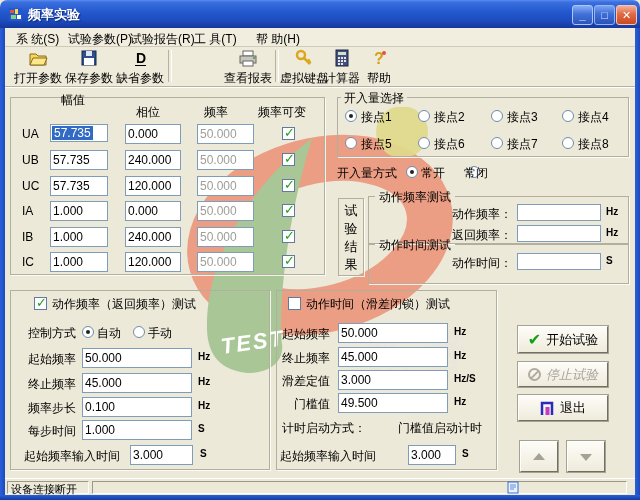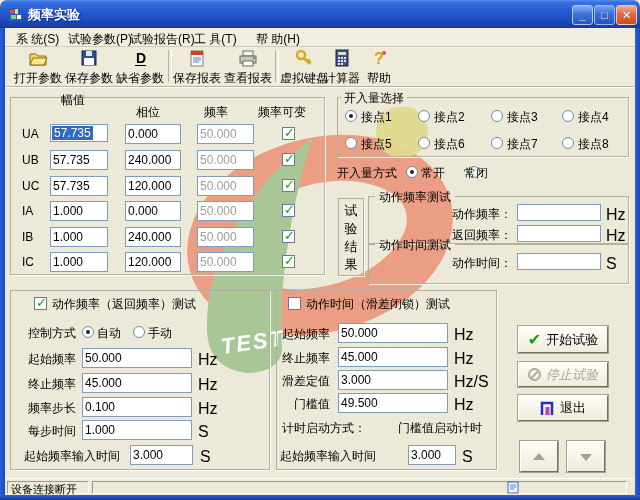--- a/index.html
+++ b/index.html
@@ -25,21 +25,21 @@
   .ticon{display:block;height:20px;margin-top:1px;}
   .tlabel{display:block;font-size:12px;color:#000;white-space:nowrap;margin-top:1px;}
   .tsep{position:absolute;top:3px;width:2px;height:32px;border-left:1px solid #B6B2A0;border-right:1px solid #FFF;}
   .groove{position:absolute;left:5px;width:630px;height:0;border-top:1px solid #B6B2A0;border-bottom:1px solid #FFF;}
   
   .grp{position:absolute;border:1px solid #B3AF9E;box-shadow:1px 1px 0 rgba(255,255,255,.8);box-sizing:border-box;background:transparent;}
   .grp-nt{border-top:none;}
   .tseg{position:absolute;height:1px;background:#B3AF9E;}
   .legend{position:absolute;font-size:12px;color:#000;white-space:nowrap;padding:0 3px;}
   .lbl{position:absolute;font-size:12px;color:#000;white-space:nowrap;}
-  .unit{font-weight:normal;font-size:16px;}
+  .unit{font-weight:bold;font-size:10px;}
   .fld{position:absolute;height:20px;border:1px solid #7F9DB9;background:#fff;
     font:12px "Liberation Sans","DejaVu Sans",sans-serif;padding:0 2px;box-sizing:border-box;color:#000;}
   .fld.dis{color:#9E9E96;}
   .selbox{position:absolute;height:18px;border:1px solid #7F9DB9;background:#fff;box-sizing:border-box;
     font-size:12px;padding:1px 1px;}
   .selbox .sel{background:#316AC5;color:#fff;padding:0 2px;}
   .cb{position:absolute;width:13px;height:13px;background:#fff;border:1px solid #5F7C9C;box-sizing:border-box;}
   .cb.on::after{content:"\2713";position:absolute;left:1px;top:-3px;color:#1B9E1B;font-size:13px;font-weight:bold;}
   .rd{position:absolute;width:12px;height:12px;border-radius:50%;background:#fff;border:1px solid #6F8CAC;box-sizing:border-box;}
   .rd.on::after{content:"";position:absolute;left:3px;top:3px;width:4px;height:4px;border-radius:50%;background:#222;}
@@ -117,30 +117,20 @@
     <div class="tool-btn" style="left:110px;width:50px">
       <span class="ticon">
         <svg width="18" height="18">
             <text x="5" y="14" font-size="14" font-weight="bold" fill="#000">D</text>
             <rect x="4" y="16" width="11" height="1" fill="#000"></rect>
           </svg>
       </span>
       <span class="tlabel">缺省参数</span>
     </div>
     <div class="tsep" style="left:163px"></div>
-    <div class="tool-btn" style="left:167px;width:50px">
-      <span class="ticon">
-        <svg width="18" height="18">
-            <rect x="3" y="2" width="12" height="15" fill="#FFFFFF" stroke="#7A7A7A"></rect>
-            <rect x="3" y="2" width="12" height="4" fill="#D23B2A"></rect>
-            <path d="M5 9 h8 M5 11 h8 M5 13 h6" stroke="#5A79C8" stroke-width="1"></path>
-          </svg>
-      </span>
-      <span class="tlabel">保存报表</span>
-    </div>
     <div class="tool-btn" style="left:218px;width:50px">
       <span class="ticon">
         <svg width="20" height="18">
             <rect x="5" y="2" width="10" height="5" fill="#FFFFFF" stroke="#666"></rect>
             <rect x="2" y="7" width="16" height="7" fill="#C9C6BA" stroke="#666"></rect>
             <rect x="5" y="12" width="10" height="5" fill="#FFFFFF" stroke="#666"></rect>
             <circle cx="16" cy="9" r="1" fill="#3A9C3A"></circle>
           </svg>
       </span>
       <span class="tlabel">查看报表</span>

